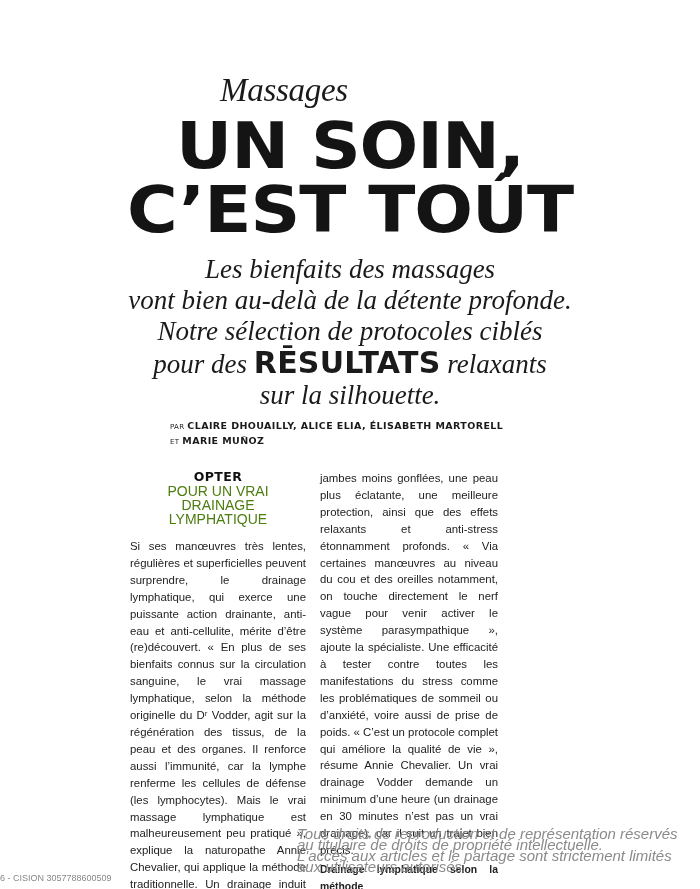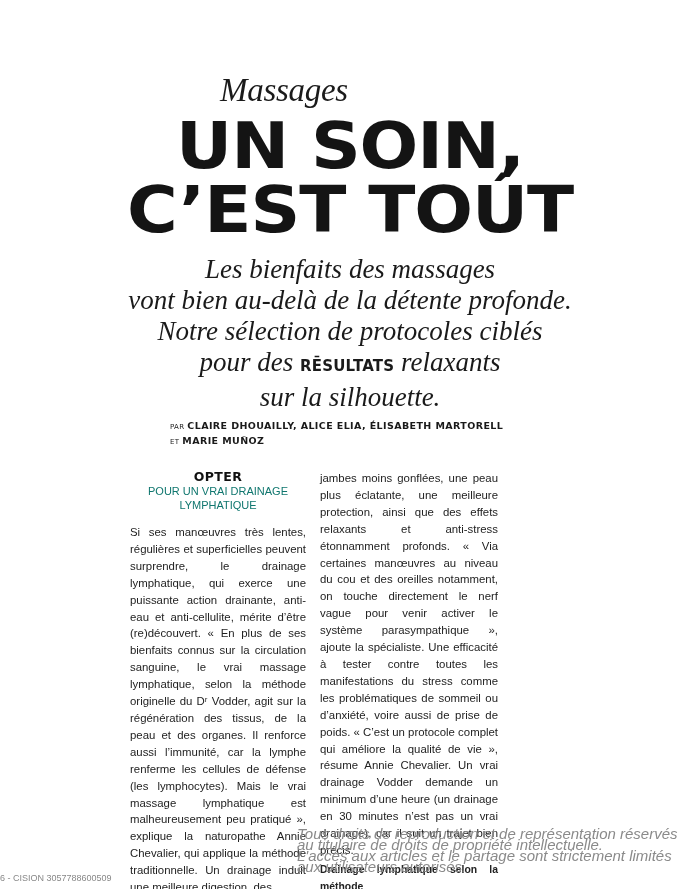--- a/index.html
+++ b/index.html
@@ -20,21 +20,21 @@
       transform: scaleX(1.08); transform-origin: center;
     }
     .headline div { display: block; }
     .deck {
       position: absolute; top: 254px; left: 0; width: 720px; text-align: center;
       font-family: "Liberation Serif", "DejaVu Serif", serif;
       font-style: italic; font-size: 27px; line-height: 31px; color: #1a1a1a;
     }
     .deck .bold {
       font-family: "DejaVu Sans", "Liberation Sans", sans-serif;
-      font-style: normal; font-weight: bold; font-size: 15px; letter-spacing: 0.2px;
+      font-style: normal; font-weight: bold; font-size: 30px; letter-spacing: 0.2px;
     }
     .byline {
       position: absolute; top: 419px; left: 150px; width: 400px; text-align: left;
       font-family: "DejaVu Sans", "Liberation Sans", sans-serif;
       font-size: 9.5px; line-height: 13px; color: #1a1a1a;
     }
     .byline .par { font-size: 7px; font-weight: normal; letter-spacing: 0.3px; }
     .byline .names { font-weight: bold; letter-spacing: 0.4px; }
     .col {
       position: absolute; top: 470px; width: 176px;
@@ -46,21 +46,21 @@
     .col-right { left: 320px; width: 178px; }
     .section-head {
       text-align: center; margin-bottom: 12px;
     }
     .section-head .kick {
       font-family: "DejaVu Sans", "Liberation Sans", sans-serif;
       font-weight: bold; font-size: 12.5px; line-height: 14px; letter-spacing: 0.4px; color: #111;
     }
     .section-head .title {
       font-family: "Liberation Sans", "DejaVu Sans", sans-serif;
-      font-size: 11px; line-height: 14px; color: #0f766e;
+      font-size: 14px; line-height: 14px; color: #4d7c0f;
     }
     .col p { margin: 0; }
     .info {
       margin-top: 2px; font-weight: bold; font-size: 10.4px; line-height: 17px; color: #222;
     }
     .footer-left {
       position: absolute; top: 873px; left: 0;
       font-family: "Liberation Sans", "DejaVu Sans", sans-serif;
       font-size: 9px; color: #888;
     }

